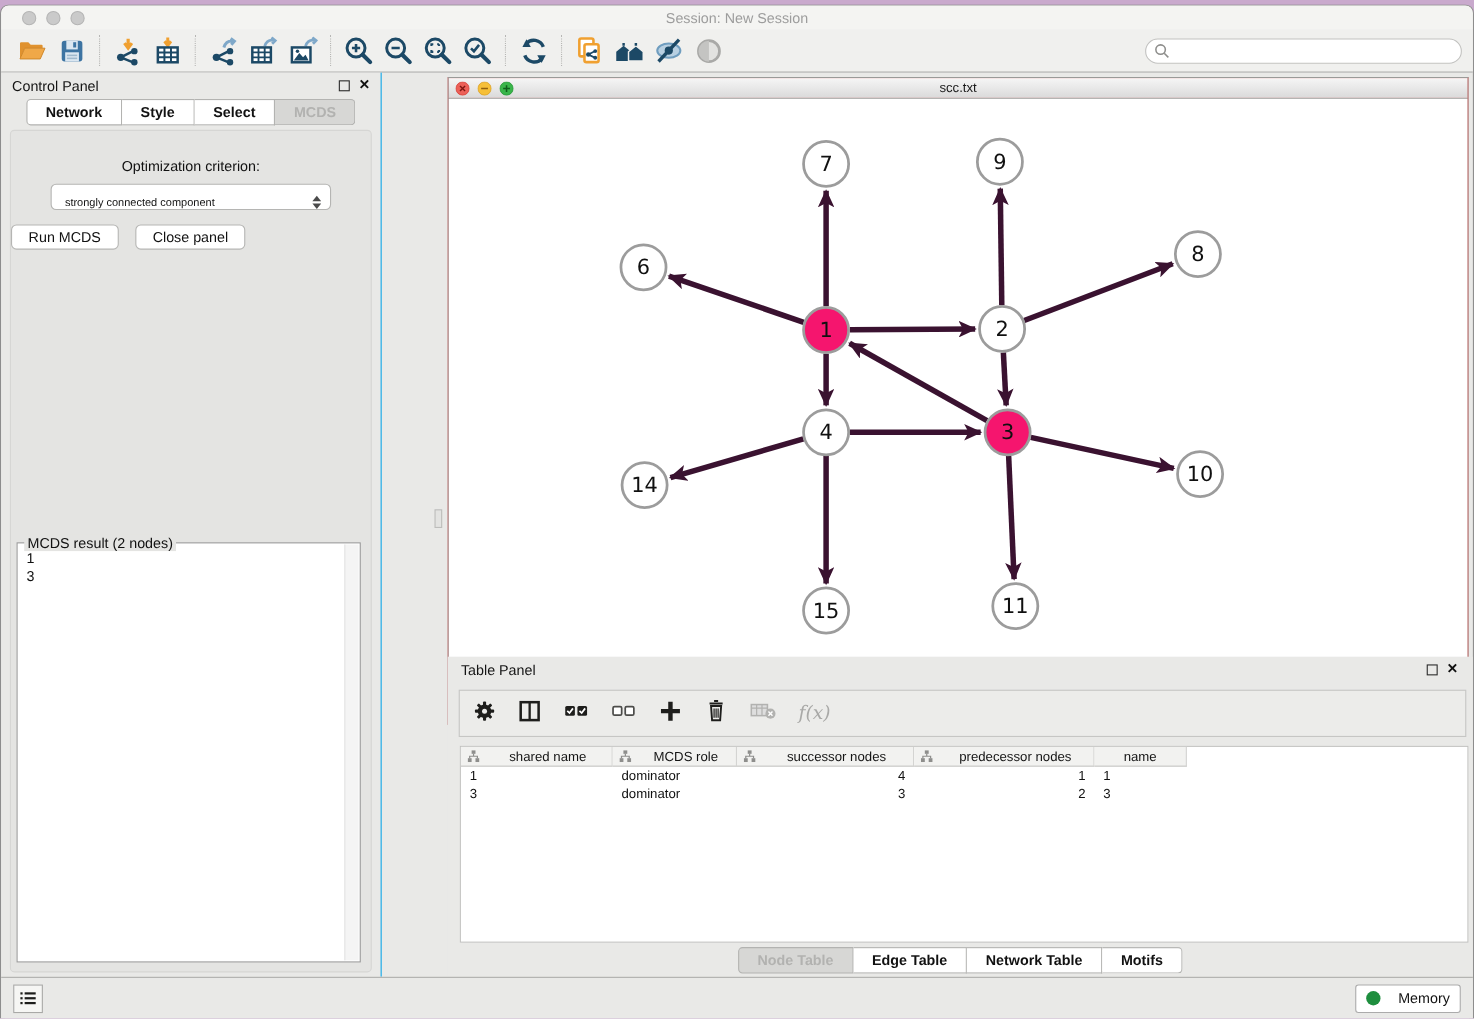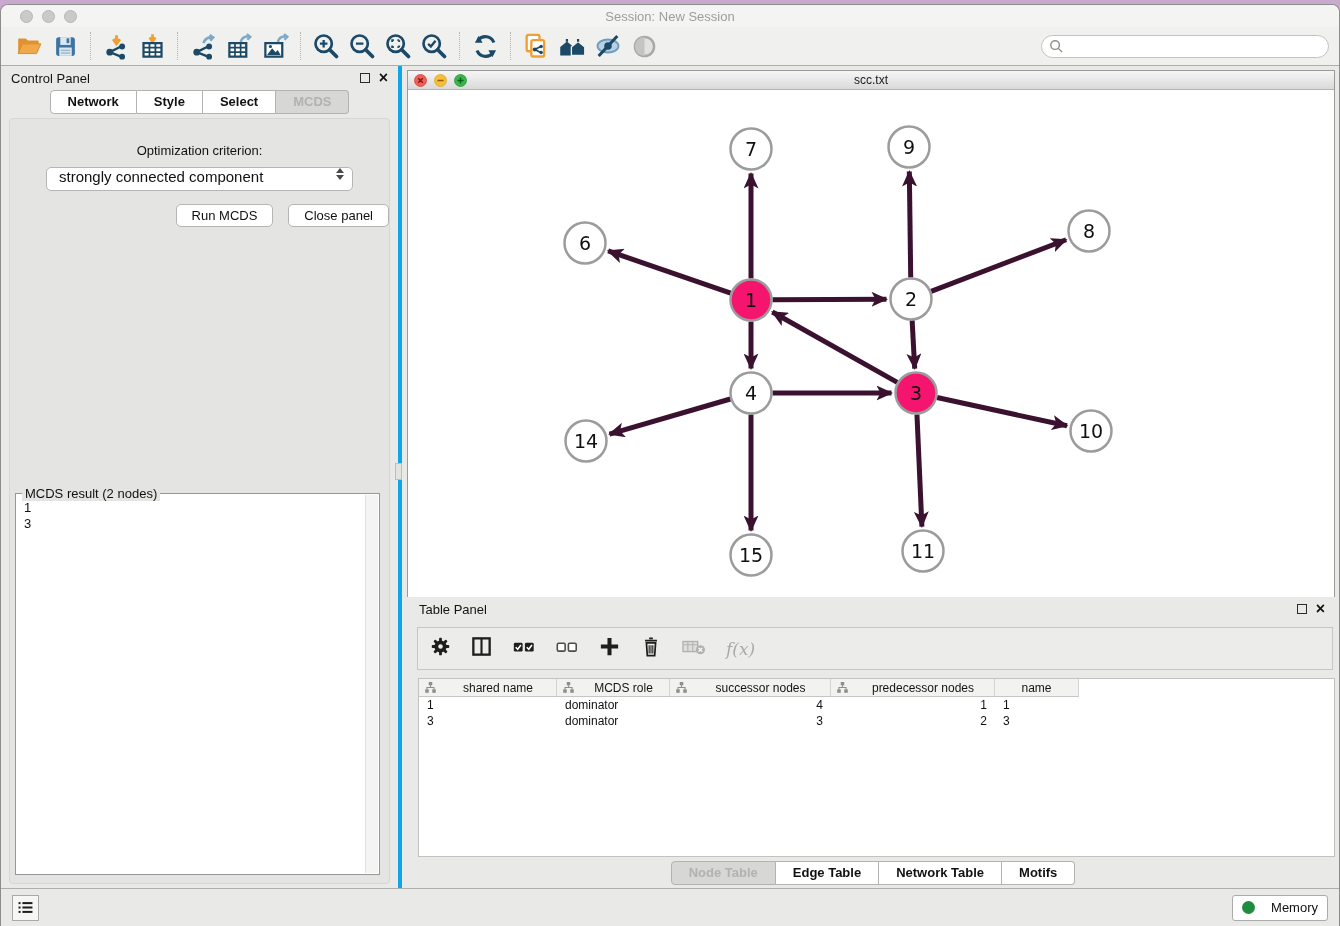--- a/index.html
+++ b/index.html
@@ -29,47 +29,47 @@
   .tsep { width:1px; height:28px; border-left:1px dotted #b6b6b4; margin:0 7px; }
   .searchbox {
     margin-left:auto; width:288px; height:23px; background:#fff;
     border:1px solid #c2c2c0; border-radius:12px;
     display:flex; align-items:center; padding:0 7px; gap:5px;
   }
   .searchbox input { border:none; outline:none; flex:1; font-size:13px; background:transparent; font-family:inherit; }
   
   .main { position:absolute; top:61px; left:0; right:0; bottom:38px; }
   
-  .control-panel { position:absolute; left:0; top:0; width:401px; height:100%; border-right:4px solid #0ea5e9; background:#e9e9e7; }
+  .control-panel { position:absolute; left:0; top:0; width:346px; height:100%; border-right:1px solid #0ea5e9; background:#e9e9e7; }
   .panel-head { height:24px; display:flex; align-items:center; padding:0 10px; font-size:13px; color:#141414; }
   .panel-head .spacer { flex:1; }
   .float-ico { width:10px; height:10px; border:1.6px solid #2b2b2b; margin-right:9px; }
   .close-ico { font-size:16px; font-weight:700; color:#111; line-height:14px; }
   .tabrow { display:flex; justify-content:center; }
   .tab {
     font-size:13px; font-weight:600; color:#111; background:#fff;
     border:1px solid #b3b3b1; border-left:none; padding:3px 17px 4px; line-height:15px;
   }
   .tab:first-child { border-left:1px solid #b3b3b1; border-radius:4px 0 0 4px; }
   .tab:last-child { border-radius:0 4px 4px 0; }
   .tab.active { background:#d7d7d5; color:#b2b2b0; }
   .cp-body {
     position:absolute; top:52px; left:8px; right:8px; bottom:4px;
     background:#e4e4e2; border:1px solid #d6d6d4; border-radius:4px;
   }
   .opt-label { margin-top:24px; text-align:center; font-size:13px; color:#111; }
   .opt-select {
     margin:9px 36px 13px; height:24px; background:#fff; border:1px solid #b5b5b3; border-radius:5px;
-    display:flex; align-items:flex-start; padding:0 8px 0 12px; font-size:15px; color:#111;
+    display:flex; align-items:flex-end; padding:0 8px 0 12px; font-size:10px; color:#111;
   }
   .opt-select .lbl { flex:1; }
   .stepper { display:flex; flex-direction:column; gap:2px; align-items:center; }
   .tri-up { width:0; height:0; border-left:4px solid transparent; border-right:4px solid transparent; border-bottom:5px solid #4a4a4a; }
   .tri-dn { width:0; height:0; border-left:4px solid transparent; border-right:4px solid transparent; border-top:5px solid #4a4a4a; }
-  .btnrow { margin-top:13px; display:flex; justify-content:flex-end; gap:15px; }
+  .btnrow { margin-top:13px; display:flex; justify-content:flex-start; gap:15px; }
   .pbtn {
     background:#fff; border:1px solid #b5b5b3; border-radius:5px; height:23px;
     padding:0 15px; font-size:13px; color:#111; font-family:inherit;
   }
   .result-box { position:absolute; left:5px; right:9px; top:374px; bottom:8px; border:1px solid #979797; background:#fff; }
   .result-legend { position:absolute; top:-8px; left:6px; background:#e4e4e2; padding:0 3px; font-size:13px; color:#111; }
   .result-lines { padding:6px 8px 0; font-size:13px; line-height:16px; color:#111; white-space:pre-line; }
   .result-scroll { position:absolute; top:1px; bottom:1px; right:1px; width:13px; background:#f4f4f4; border-left:1px solid #e3e3e3; }
   .v-handle { position:absolute; left:394px; top:397px; width:7px; height:17px; background:#e3e3e1; border:1px solid #bdbdbb; }
   .h-handle { position:absolute; left:854px; top:525px; width:9px; height:5px; background:#e0e0de; border:1px solid #c4c4c2; }

